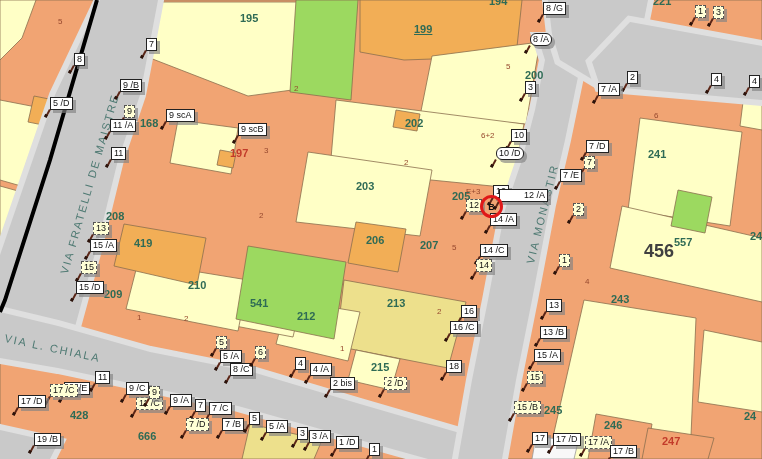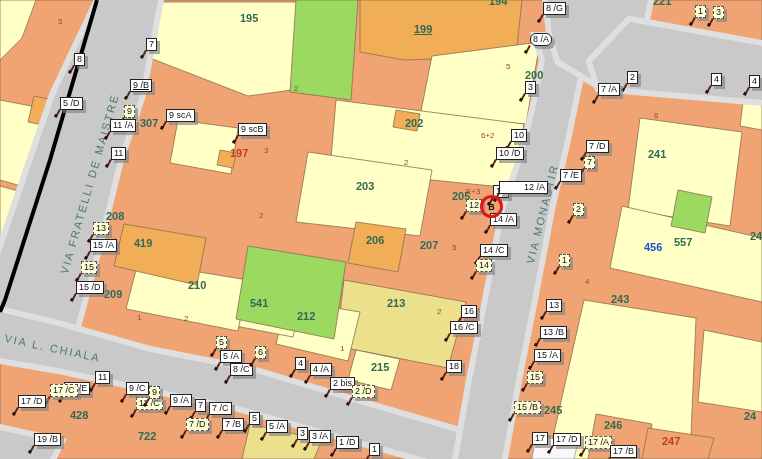--- a/index.html
+++ b/index.html
@@ -11,21 +11,21 @@
   .khaki{fill:#EDE08C;}
   .green{fill:#9CD960;}
   .orange{fill:#F2AE56;}
   .road{fill:#C9C9C9;stroke:#DFDFDF;stroke-width:12;paint-order:stroke;}
   .parcel{stroke:#8a6f4e;stroke-width:0.8;}
   .street-name{position:absolute;left:0;top:0;color:#4F7A73;font-size:11px;
        letter-spacing:2px;white-space:nowrap;transform-origin:0 0;z-index:1;}
   .pnum{position:absolute;color:#2F6B55;font-weight:bold;font-size:11px;
        white-space:nowrap;z-index:2;}
   .pnum.red{color:#C23B2A;}
-  .pnum.black{color:#1d4ed8;font-size:11px;}
+  .pnum.black{color:#404040;font-size:18px;}
   .ann{position:absolute;color:#96482E;font-size:8px;white-space:nowrap;z-index:2;}
   .lbl{position:absolute;background:#FFFFFF;border:1px solid #222;color:#111;
        font-size:9px;line-height:11px;padding:0 2px;white-space:nowrap;z-index:3;
        box-shadow:3px 3px 0 rgba(130,130,130,0.65);}
   .lbl.dotted{background:#FFFFD6;border:1px dashed #555;}
   .pin{position:absolute;left:-2px;top:100%;width:2px;height:7px;background:#5a2516;
        transform:rotate(28deg);transform-origin:top left;}
   .pin::after{content:"";position:absolute;left:-1px;top:6px;width:3px;height:3px;background:#2b120a;}
   .sel-circle{position:absolute;width:17px;height:17px;border:3px solid #E01818;
        border-radius:50%;z-index:4;display:flex;align-items:center;justify-content:center;
@@ -97,21 +97,21 @@
     <polygon points="536,436 578,442 574,459 532,459" fill="#F8F8F8" stroke="#999" stroke-width="0.8"></polygon>
   </svg>
 
   <div class="street-name" style="transform:translate(58px,272px) rotate(-74deg);">VIA FRATELLI DE MAISTRE</div>
   <div class="street-name" style="transform:translate(6px,332px) rotate(12deg);">VIA L. CHIALA</div>
   <div class="street-name" style="transform:translate(524px,262px) rotate(-76deg);">VIA MONASTIR</div>
 
   <div id="parcel-layer">
       <div class="pnum" style="left: 240px; top: 12px;">195</div>
       <div class="pnum" style="left: 489px; top: -5px;">194</div>
-      <div class="pnum" style="left: 140px; top: 117px;">307</div>
+      <div class="pnum" style="left: 140px; top: 117px;">168</div>
       <div class="pnum red" style="left: 230px; top: 141px; margin-top: 6px;">197</div>
       <div class="pnum" style="left: 414px; top: 23px; text-decoration: underline;">199</div>
       <div class="pnum" style="left: 525px; top: 69px;">200</div>
       <div class="pnum" style="left: 405px; top: 117px;">202</div>
       <div class="pnum" style="left: 356px; top: 180px;">203</div>
       <div class="pnum" style="left: 452px; top: 190px;">205</div>
       <div class="pnum" style="left: 366px; top: 234px;">206</div>
       <div class="pnum" style="left: 420px; top: 239px;">207</div>
       <div class="pnum" style="left: 106px; top: 210px;">208</div>
       <div class="pnum" style="left: 104px; top: 288px;">209</div>
@@ -121,21 +121,21 @@
       <div class="pnum" style="left: 371px; top: 361px;">215</div>
       <div class="pnum" style="left: 653px; top: -5px;">221</div>
       <div class="pnum" style="left: 648px; top: 148px;">241</div>
       <div class="pnum" style="left: 611px; top: 293px;">243</div>
       <div class="pnum" style="left: 544px; top: 404px;">245</div>
       <div class="pnum" style="left: 604px; top: 419px;">246</div>
       <div class="pnum red" style="left: 662px; top: 435px;">247</div>
       <div class="pnum" style="left: 134px; top: 237px;">419</div>
       <div class="pnum" style="left: 674px; top: 236px;">557</div>
       <div class="pnum" style="left: 70px; top: 409px; text-align: center;">428</div>
-      <div class="pnum" style="left: 138px; top: 430px;">722</div>
+      <div class="pnum" style="left: 138px; top: 430px;">666</div>
       <div class="pnum black" style="left: 644px; top: 241px;">456</div>
       <div class="pnum" style="left: 250px; top: 297px;">541</div>
       <div class="pnum" style="left: 750px; top: 230px;">24</div>
       <div class="pnum" style="left: 744px; top: 410px;">24</div>
     </div>
   <div id="annotation-layer">
       <div class="ann" style="left: 58px; top: 17px;">5</div>
       <div class="ann" style="left: 294px; top: 84px;">2</div>
       <div class="ann" style="left: 264px; top: 146px;">3</div>
       <div class="ann" style="left: 404px; top: 158px;">2</div>
@@ -146,48 +146,48 @@
       <div class="ann" style="left: 466px; top: 187px;">E+3</div>
       <div class="ann" style="left: 481px; top: 131px;">6+2</div>
       <div class="ann" style="left: 506px; top: 62px;">5</div>
       <div class="ann" style="left: 654px; top: 111px;">6</div>
       <div class="ann" style="left: 585px; top: 277px;">4</div>
       <div class="ann" style="left: 437px; top: 307px;">2</div>
       <div class="ann" style="left: 340px; top: 344px;">1</div>
     </div>
   <div id="civic-layer">
       <div class="lbl" style="left: 74px; top: 53px;">8<div class="pin"></div></div>
-      <div class="lbl" style="left: 50px; top: 97px; margin-left: 10px;">5 /D<div class="pin"></div></div>
+      <div class="lbl" style="left: 50px; top: 97px;">5 /D<div class="pin"></div></div>
       <div class="lbl" style="left: 146px; top: 38px;">7<div class="pin"></div></div>
-      <div class="lbl" style="left: 130px; top: 79px; text-decoration: underline;">9 /B<div class="pin"></div></div>
+      <div class="lbl" style="left: 120px; top: 79px; text-decoration: underline;">9 /B<div class="pin"></div></div>
       <div class="lbl dotted" style="left: 124px; top: 105px;">9<div class="pin"></div></div>
       <div class="lbl" style="left: 166px; top: 109px;">9 scA<div class="pin"></div></div>
       <div class="lbl" style="left: 110px; top: 119px;">11 /A<div class="pin"></div></div>
       <div class="lbl" style="left: 111px; top: 147px;">11<div class="pin"></div></div>
       <div class="lbl dotted" style="left: 93px; top: 222px;">13<div class="pin"></div></div>
       <div class="lbl" style="left: 90px; top: 239px;">15 /A<div class="pin"></div></div>
       <div class="lbl dotted" style="left: 81px; top: 261px;">15<div class="pin"></div></div>
       <div class="lbl" style="left: 76px; top: 281px;">15 /D<div class="pin"></div></div>
       <div class="lbl" style="left: 238px; top: 123px;">9 scB<div class="pin"></div></div>
       <div class="lbl dotted" style="left: 216px; top: 336px;">5<div class="pin"></div></div>
       <div class="lbl" style="left: 220px; top: 350px;">5 /A<div class="pin"></div></div>
       <div class="lbl" style="left: 230px; top: 363px;">8 /C<div class="pin"></div></div>
       <div class="lbl dotted" style="left: 255px; top: 346px;">6<div class="pin"></div></div>
       <div class="lbl" style="left: 295px; top: 357px;">4<div class="pin"></div></div>
       <div class="lbl" style="left: 310px; top: 363px;">4 /A<div class="pin"></div></div>
       <div class="lbl" style="left: 330px; top: 377px;">2 bis<div class="pin"></div></div>
-      <div class="lbl dotted" style="left: 352px; top: 377px; margin-top: 8px;">2 /D<div class="pin"></div></div>
+      <div class="lbl dotted" style="left: 384px; top: 377px;">2 /D<div class="pin"></div></div>
       <div class="lbl" style="left: 543px; top: 2px;">8 /G<div class="pin"></div></div>
       <div class="lbl" style="left: 530px; top: 33px; border-radius: 6px;">8 /A<div class="pin"></div></div>
       <div class="lbl" style="left: 525px; top: 81px;">3<div class="pin"></div></div>
       <div class="lbl" style="left: 511px; top: 129px;">10<div class="pin"></div></div>
-      <div class="lbl" style="left: 496px; top: 147px;">10 /D<div class="pin"></div></div>
+      <div class="lbl" style="left: 496px; top: 147px; border-radius: 6px;">10 /D<div class="pin"></div></div>
       <div class="lbl" style="left: 493px; top: 185px;">12<div class="pin"></div></div>
       <div class="lbl dotted" style="left: 466px; top: 199px;">12<div class="pin"></div></div>
-      <div class="lbl" style="left: 499px; top: 181px; padding-left: 24px;">12 /A<div class="pin"></div></div>
+      <div class="lbl" style="left: 499px; top: 189px; padding-left: 24px;">12 /A<div class="pin"></div></div>
       <div class="lbl" style="left: 490px; top: 213px;">14 /A<div class="pin"></div></div>
       <div class="lbl" style="left: 480px; top: 244px;">14 /C<div class="pin"></div></div>
       <div class="lbl dotted" style="left: 476px; top: 259px;">14<div class="pin"></div></div>
       <div class="lbl" style="left: 461px; top: 305px;">16<div class="pin"></div></div>
       <div class="lbl" style="left: 450px; top: 321px;">16 /C<div class="pin"></div></div>
       <div class="lbl" style="left: 446px; top: 360px;">18<div class="pin"></div></div>
       <div class="lbl" style="left: 627px; top: 71px;">2<div class="pin"></div></div>
       <div class="lbl" style="left: 598px; top: 83px;">7 /A<div class="pin"></div></div>
       <div class="lbl" style="left: 711px; top: 73px;">4<div class="pin"></div></div>
       <div class="lbl" style="left: 749px; top: 75px;">4<div class="pin"></div></div>

